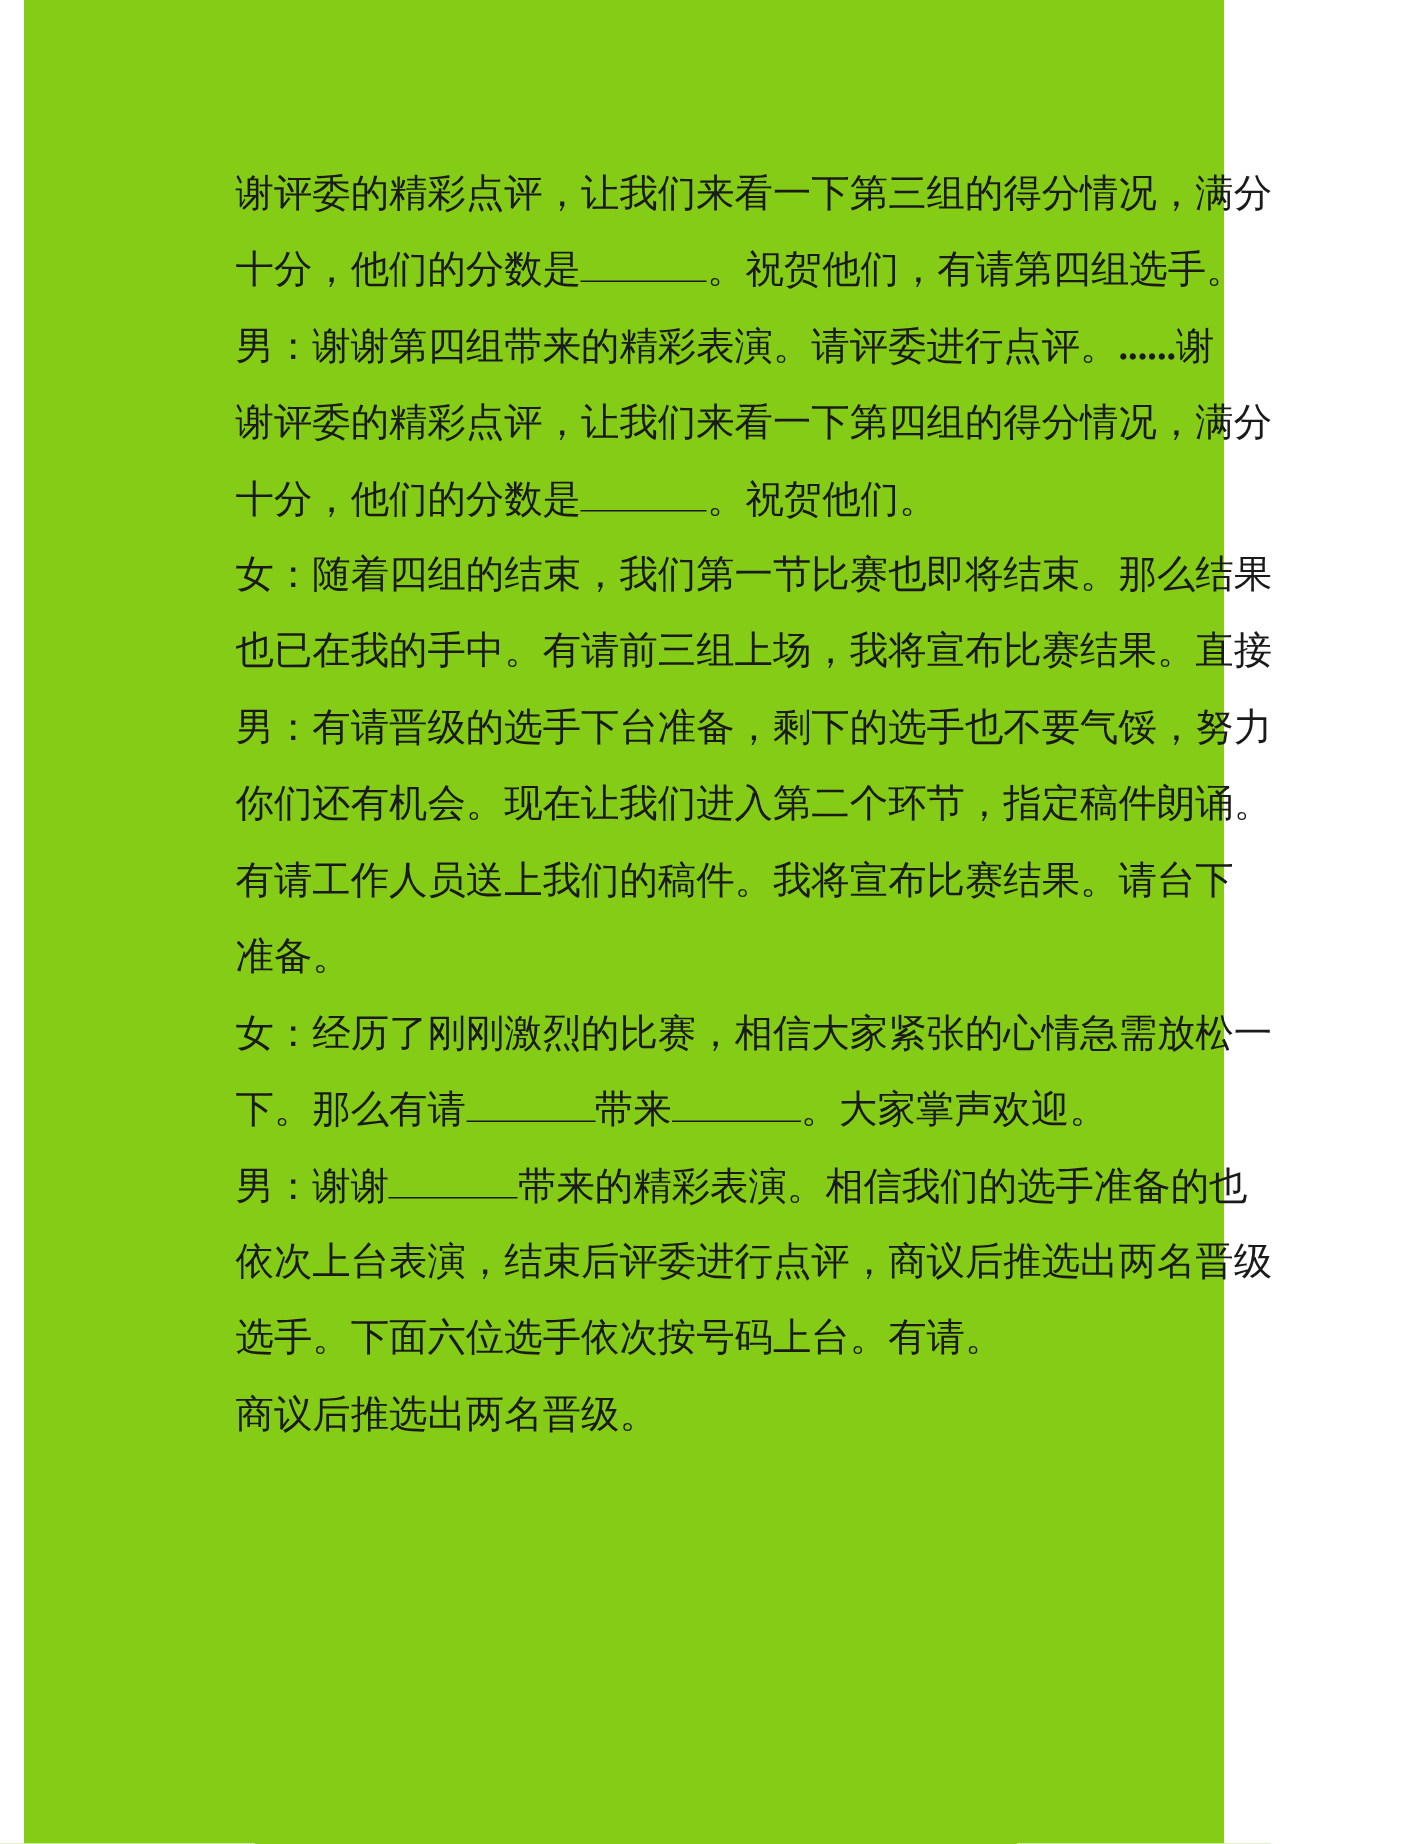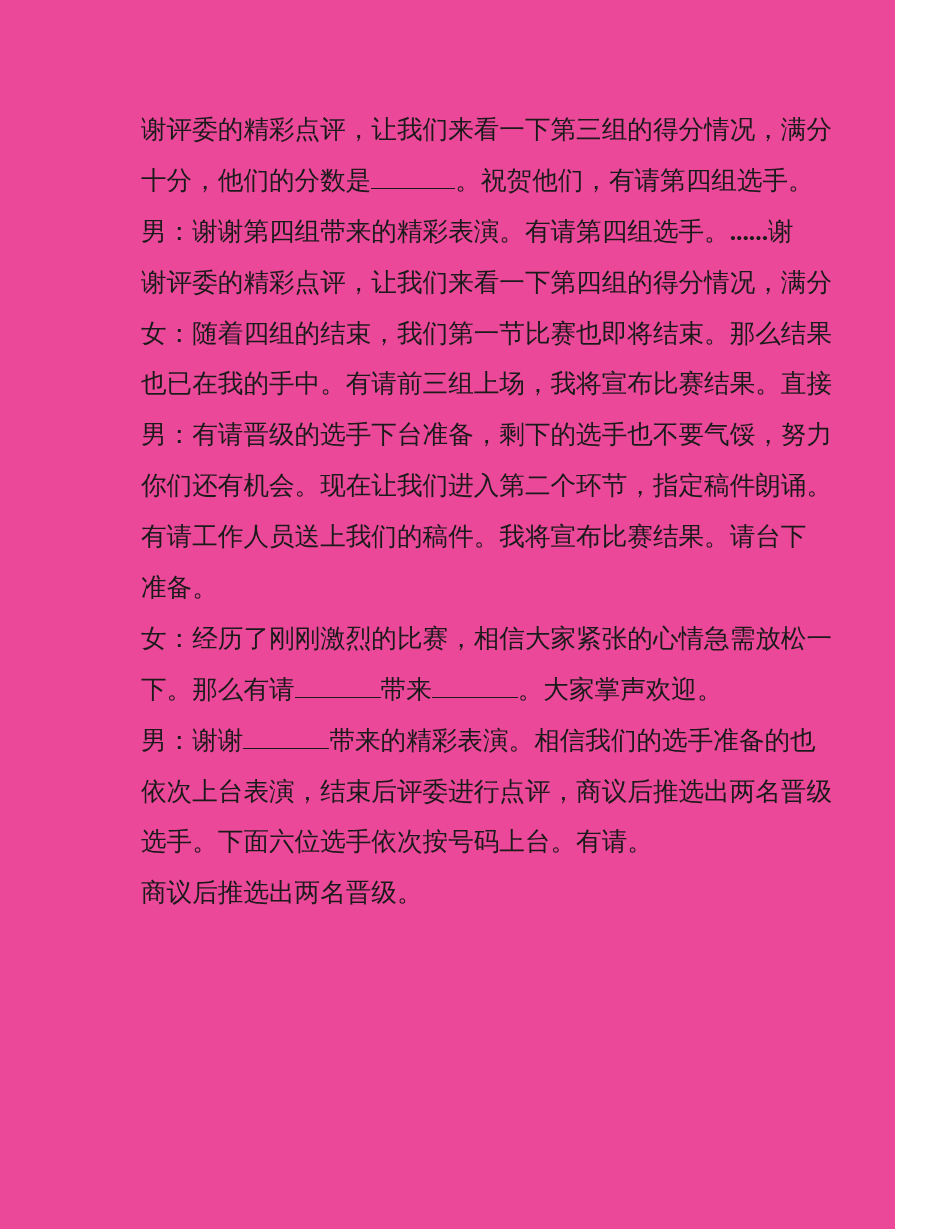--- a/index.html
+++ b/index.html
@@ -8,25 +8,25 @@
       background: #ffffff;
     }
     body {
       width: 950px;
       height: 1229px;
       position: relative;
       overflow: hidden;
     }
     .page {
       position: absolute;
-      left: 0;
+      left: 16px;
       top: 0;
-      width: 895px;
+      width: 800px;
       height: 1229px;
-      background: #ec4899;
+      background: #84cc16;
     }
     .text-block {
       position: absolute;
       left: 141px;
       top: 104px;
       width: 670px;
       color: #1a1a1a;
       font-family: "DejaVu Serif", "Liberation Serif", serif;
       font-size: 25.6px;
       line-height: 50.9px;
@@ -55,24 +55,25 @@
 </head>
 <body>
 
 <div class="page">
   <div class="text-block">
 
     <span class="line">谢评委的精彩点评，让我们来看一下第三组的得分情况，满分</span>
 
     <span class="line"><span>十分，他们的分数是</span><span class="blank w6"></span><span>。祝贺他们，有请第四组选手。</span></span>
 
-    <span class="line"><span>男：谢谢第四组带来的精彩表演。有请第四组选手。</span><span class="ellipsis">......</span><span>谢</span></span>
+    <span class="line"><span>男：谢谢第四组带来的精彩表演。请评委进行点评。</span><span class="ellipsis">......</span><span>谢</span></span>
 
     <span class="line">谢评委的精彩点评，让我们来看一下第四组的得分情况，满分</span>
 
+    <span class="line"><span>十分，他们的分数是</span><span class="blank w6"></span><span>。祝贺他们。</span></span>
 
     <span class="line">女：随着四组的结束，我们第一节比赛也即将结束。那么结果</span>
 
     <span class="line">也已在我的手中。有请前三组上场，我将宣布比赛结果。直接</span>
 
 
     <span class="line">男：有请晋级的选手下台准备，剩下的选手也不要气馁，努力</span>
 
     <span class="line">你们还有机会。现在让我们进入第二个环节，指定稿件朗诵。</span>
 

